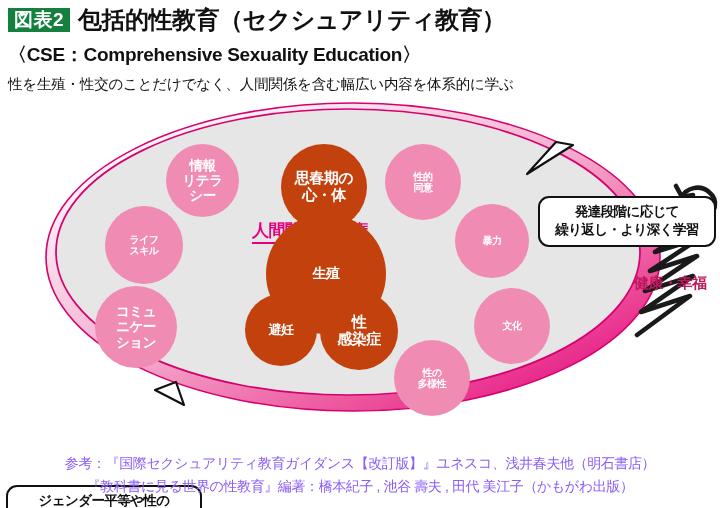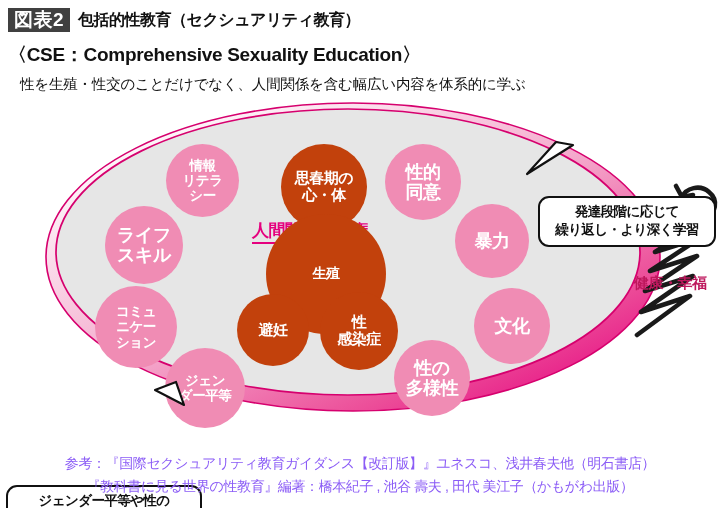--- a/index.html
+++ b/index.html
@@ -23,51 +23,50 @@
     top: 4px;
     width: 704px;
   }
   #title-row {
     display: flex;
     align-items: center;
     gap: 8px;
     height: 32px;
   }
   #figure-badge {
-    background: #404040;
+    background: #15803d;
     color: #ffffff;
     font-size: 19px;
     font-weight: bold;
     letter-spacing: 0.5px;
     padding: 2px 6px 3px 6px;
     line-height: 1;
     white-space: nowrap;
   }
   #main-title {
-    font-size: 16px;
+    font-size: 24px;
     font-weight: bold;
     letter-spacing: -0.5px;
     white-space: nowrap;
     color: #111111;
   }
   #subtitle-en {
     font-size: 19px;
     font-weight: bold;
     letter-spacing: -0.3px;
     margin-top: 6px;
     color: #111111;
     white-space: nowrap;
   }
   #subtitle-jp {
     font-size: 14.5px;
     letter-spacing: -0.2px;
     margin-top: 7px;
     color: #111111;
     white-space: nowrap;
-    margin-left: 12px;
   }
 
   
   #diagram {
     position: absolute;
     left: 0;
     top: 96px;
     width: 720px;
     height: 352px;
   }
@@ -86,21 +85,21 @@
     justify-content: center;
     text-align: center;
     color: #ffffff;
     font-weight: bold;
     line-height: 1.12;
     letter-spacing: -0.5px;
     box-sizing: border-box;
   }
   .bubble-satellite {
     background: #f08cb4;
-    font-size: 18px;
+    font-size: 10px;
   }
   .bubble-core {
     background: #c2410c;
   }
 
   
   #relations-label {
     position: absolute;
     left: 252px;
     top: 126px;
@@ -204,35 +203,34 @@
   <div id="relations-label">人間関係・人権</div>
 
   <div id="health-label">健康・幸福</div>
 
   <div class="bubble bubble-satellite" style="left:166px; top:48px; width:73px; height:73px; font-size:13.5px;">情報<br>リテラ<br>シー</div>
 
   <div class="bubble bubble-satellite" style="left:105px; top:110px; width:78px; height:78px;">ライフ<br>スキル</div>
 
   <div class="bubble bubble-satellite" style="left:95px; top:190px; width:82px; height:82px; font-size:13.5px;">コミュ<br>ニケー<br>ション</div>
 
-  <div class="bubble bubble-satellite" style="left:165px; top:252px; width:80px; height:80px; font-size:13.5px;">ジェン<br>ダー平等</div>
 
   <div class="bubble bubble-satellite" style="left:385px; top:48px; width:76px; height:76px;">性的<br>同意</div>
 
   <div class="bubble bubble-satellite" style="left:455px; top:108px; width:74px; height:74px;">暴力</div>
 
   <div class="bubble bubble-satellite" style="left:474px; top:192px; width:76px; height:76px;">文化</div>
 
   <div class="bubble bubble-satellite" style="left:394px; top:244px; width:76px; height:76px;">性の<br>多様性</div>
 
   <div class="bubble bubble-core" style="left:281px; top:48px; width:86px; height:86px; font-size:15px;">思春期の<br>心・体</div>
 
   <div class="bubble bubble-core" style="left:266px; top:118px; width:120px; height:120px; font-size:14px;">生殖</div>
 
-  <div class="bubble bubble-core" style="left:237px; top:198px; width:72px; height:72px; font-size:15px;">避妊</div>
+  <div class="bubble bubble-core" style="left:245px; top:198px; width:72px; height:72px; font-size:13px;">避妊</div>
 
   <div class="bubble bubble-core" style="left:320px; top:196px; width:78px; height:78px; font-size:15px;">性<br>感染症</div>
 
   <svg width="720" height="352" viewBox="0 0 720 352" style="position:absolute; left:0; top:0; pointer-events:none;">
     <path d="M573,49 L556,46 L527,78 Z" fill="#ffffff" stroke="#111111" stroke-width="2.2" stroke-linejoin="round"></path>
     <path d="M155,294 L176,286 L184,309 Z" fill="#ffffff" stroke="#111111" stroke-width="2.2" stroke-linejoin="round"></path>
   </svg>
 
   <div class="callout" id="callout-top-right">発達段階に応じて<br>繰り返し・より深く学習</div>
 

